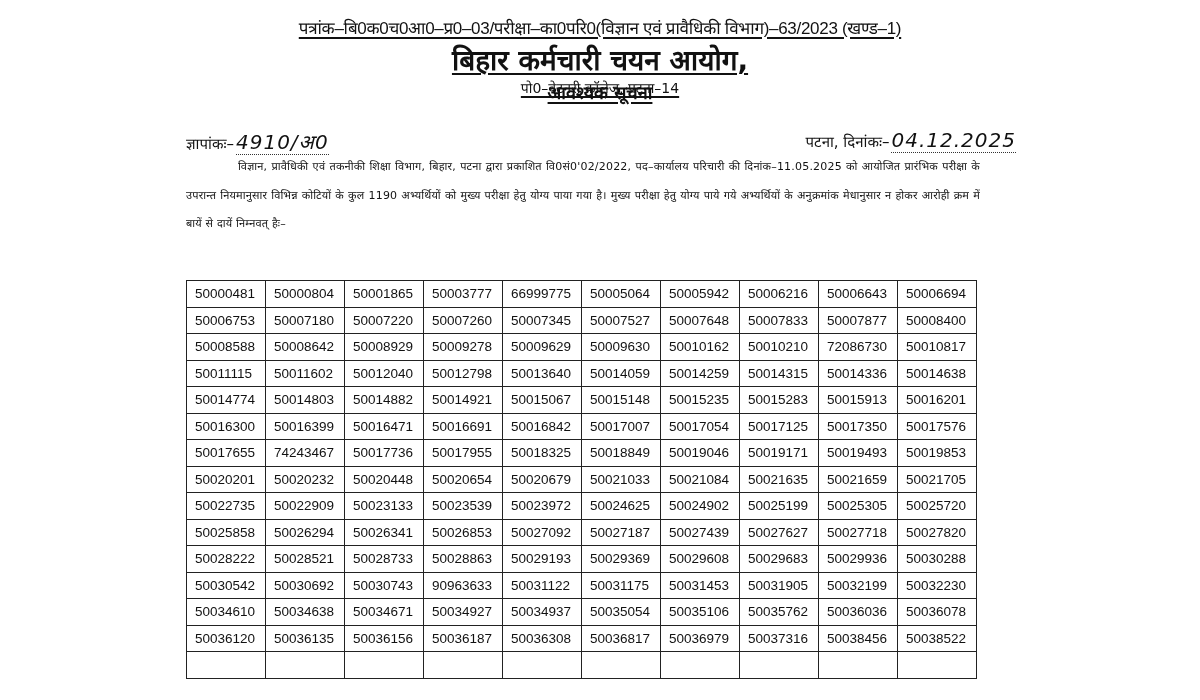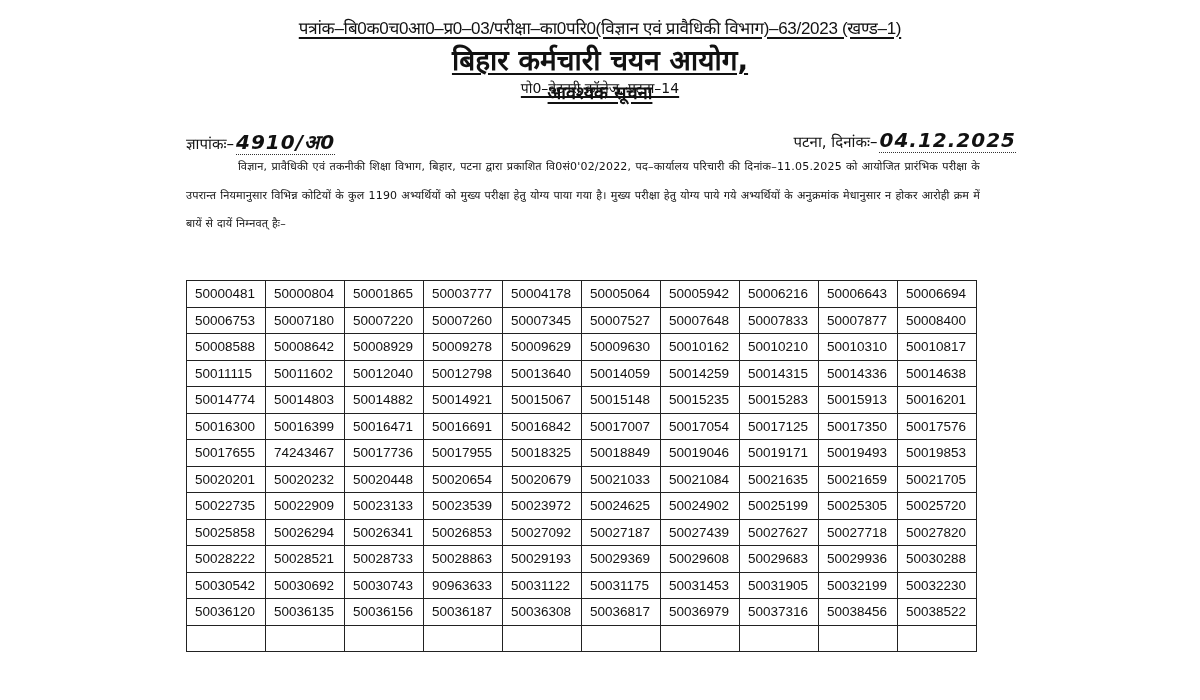--- a/index.html
+++ b/index.html
@@ -10,21 +10,21 @@
   .hdr { position: absolute; left: 0; width: 1200px; text-align: center; }
   .hdr span { text-decoration: underline; text-decoration-thickness: 1.5px; text-underline-offset: 3px; }
   #ref-line { top: 16px; font-size: 17px; font-family: "Liberation Sans Narrow", "Liberation Sans", sans-serif; letter-spacing: -0.3px; }
   #org-name { top: 40px; font-size: 28px; font-weight: bold; }
   #org-address { top: 78px; font-size: 14px; }
   #notice-title { top: 80px; font-size: 18px; font-weight: bold; }
 
   .memo-row { position: absolute; top: 128px; left: 186px; width: 830px; font-size: 15px; }
   .memo-left { position: absolute; left: 0; top: 0; }
   .memo-right { position: absolute; right: 0; top: 0; }
-  .hand { font-family: "DejaVu Sans", sans-serif; font-size: 20px; font-style: italic; font-weight: 700; letter-spacing: 1px; border-bottom: 1.5px dotted #333; margin-left: 2px; }
+  .hand { font-family: "DejaVu Sans", sans-serif; font-size: 20px; font-style: italic; font-weight: 400; letter-spacing: 1px; border-bottom: 1.5px dotted #333; margin-left: 2px; }
 
   #body-para {
     position: absolute; top: 153px; left: 186px; width: 794px;
     font-size: 11px; line-height: 28.5px; text-align: justify; text-indent: 52px;
     letter-spacing: 0.2px;
   }
 
   #roll-table {
     position: absolute; top: 280px; left: 186px; border-collapse: collapse;
     font-family: "Liberation Sans", sans-serif; font-size: 13.5px;
@@ -61,21 +61,21 @@
 
 <div id="body-para">विज्ञान, प्रावैधिकी एवं तकनीकी शिक्षा विभाग, बिहार, पटना द्वारा प्रकाशित वि0सं0'02/2022, पद–कार्यालय परिचारी की दिनांक–11.05.2025 को आयोजित प्रारंभिक परीक्षा के उपरान्त नियमानुसार विभिन्न कोटियों के कुल 1190 अभ्यर्थियों को मुख्य परीक्षा हेतु योग्य पाया गया है। मुख्य परीक्षा हेतु योग्य पाये गये अभ्यर्थियों के अनुक्रमांक मेधानुसार न होकर आरोही क्रम में बायें से दायें निम्नवत् हैः–</div>
 
 <table id="roll-table">
   <tbody id="roll-body">
       <tr>
         <td>50000481</td>
         <td>50000804</td>
         <td>50001865</td>
         <td>50003777</td>
-        <td>50004178</td>
+        <td>66999775</td>
         <td>50005064</td>
         <td>50005942</td>
         <td>50006216</td>
         <td>50006643</td>
         <td>50006694</td>
       </tr>
       <tr>
         <td>50006753</td>
         <td>50007180</td>
         <td>50007220</td>
@@ -89,21 +89,21 @@
       </tr>
       <tr>
         <td>50008588</td>
         <td>50008642</td>
         <td>50008929</td>
         <td>50009278</td>
         <td>50009629</td>
         <td>50009630</td>
         <td>50010162</td>
         <td>50010210</td>
-        <td>50010310</td>
+        <td>72086730</td>
         <td>50010817</td>
       </tr>
       <tr>
         <td>50011115</td>
         <td>50011602</td>
         <td>50012040</td>
         <td>50012798</td>
         <td>50013640</td>
         <td>50014059</td>
         <td>50014259</td>
@@ -201,20 +201,32 @@
         <td>50030743</td>
         <td>90963633</td>
         <td>50031122</td>
         <td>50031175</td>
         <td>50031453</td>
         <td>50031905</td>
         <td>50032199</td>
         <td>50032230</td>
       </tr>
       <tr>
+        <td>50034610</td>
+        <td>50034638</td>
+        <td>50034671</td>
+        <td>50034927</td>
+        <td>50034937</td>
+        <td>50035054</td>
+        <td>50035106</td>
+        <td>50035762</td>
+        <td>50036036</td>
+        <td>50036078</td>
+      </tr>
+      <tr>
         <td>50036120</td>
         <td>50036135</td>
         <td>50036156</td>
         <td>50036187</td>
         <td>50036308</td>
         <td>50036817</td>
         <td>50036979</td>
         <td>50037316</td>
         <td>50038456</td>
         <td>50038522</td>

